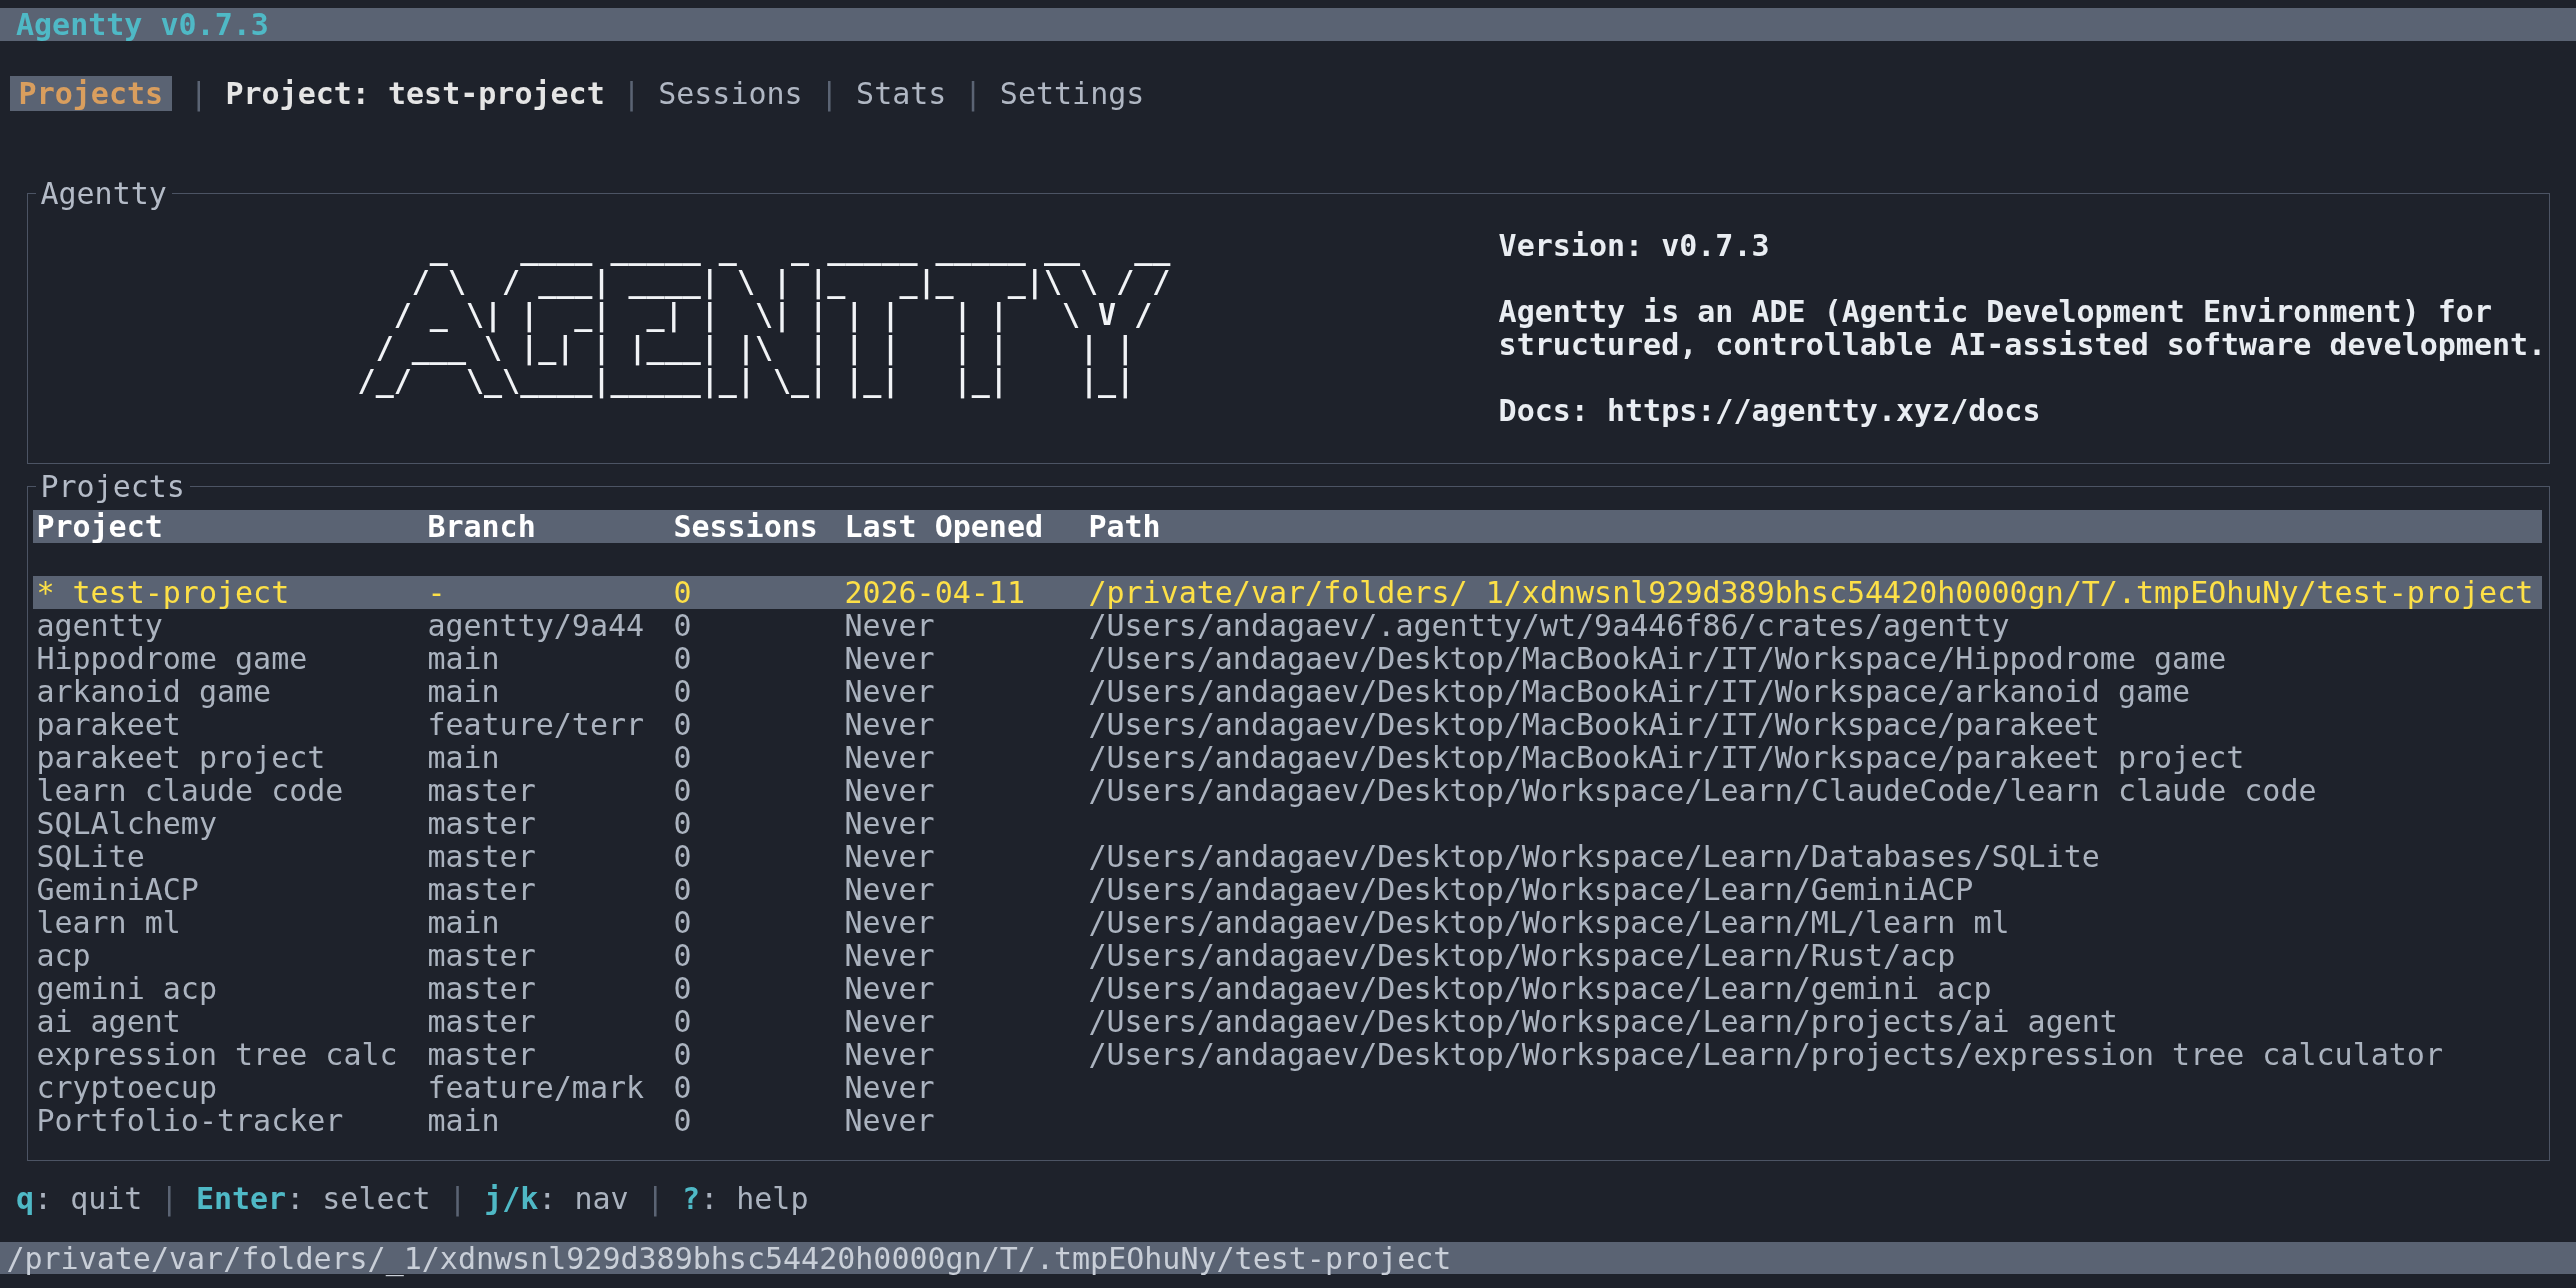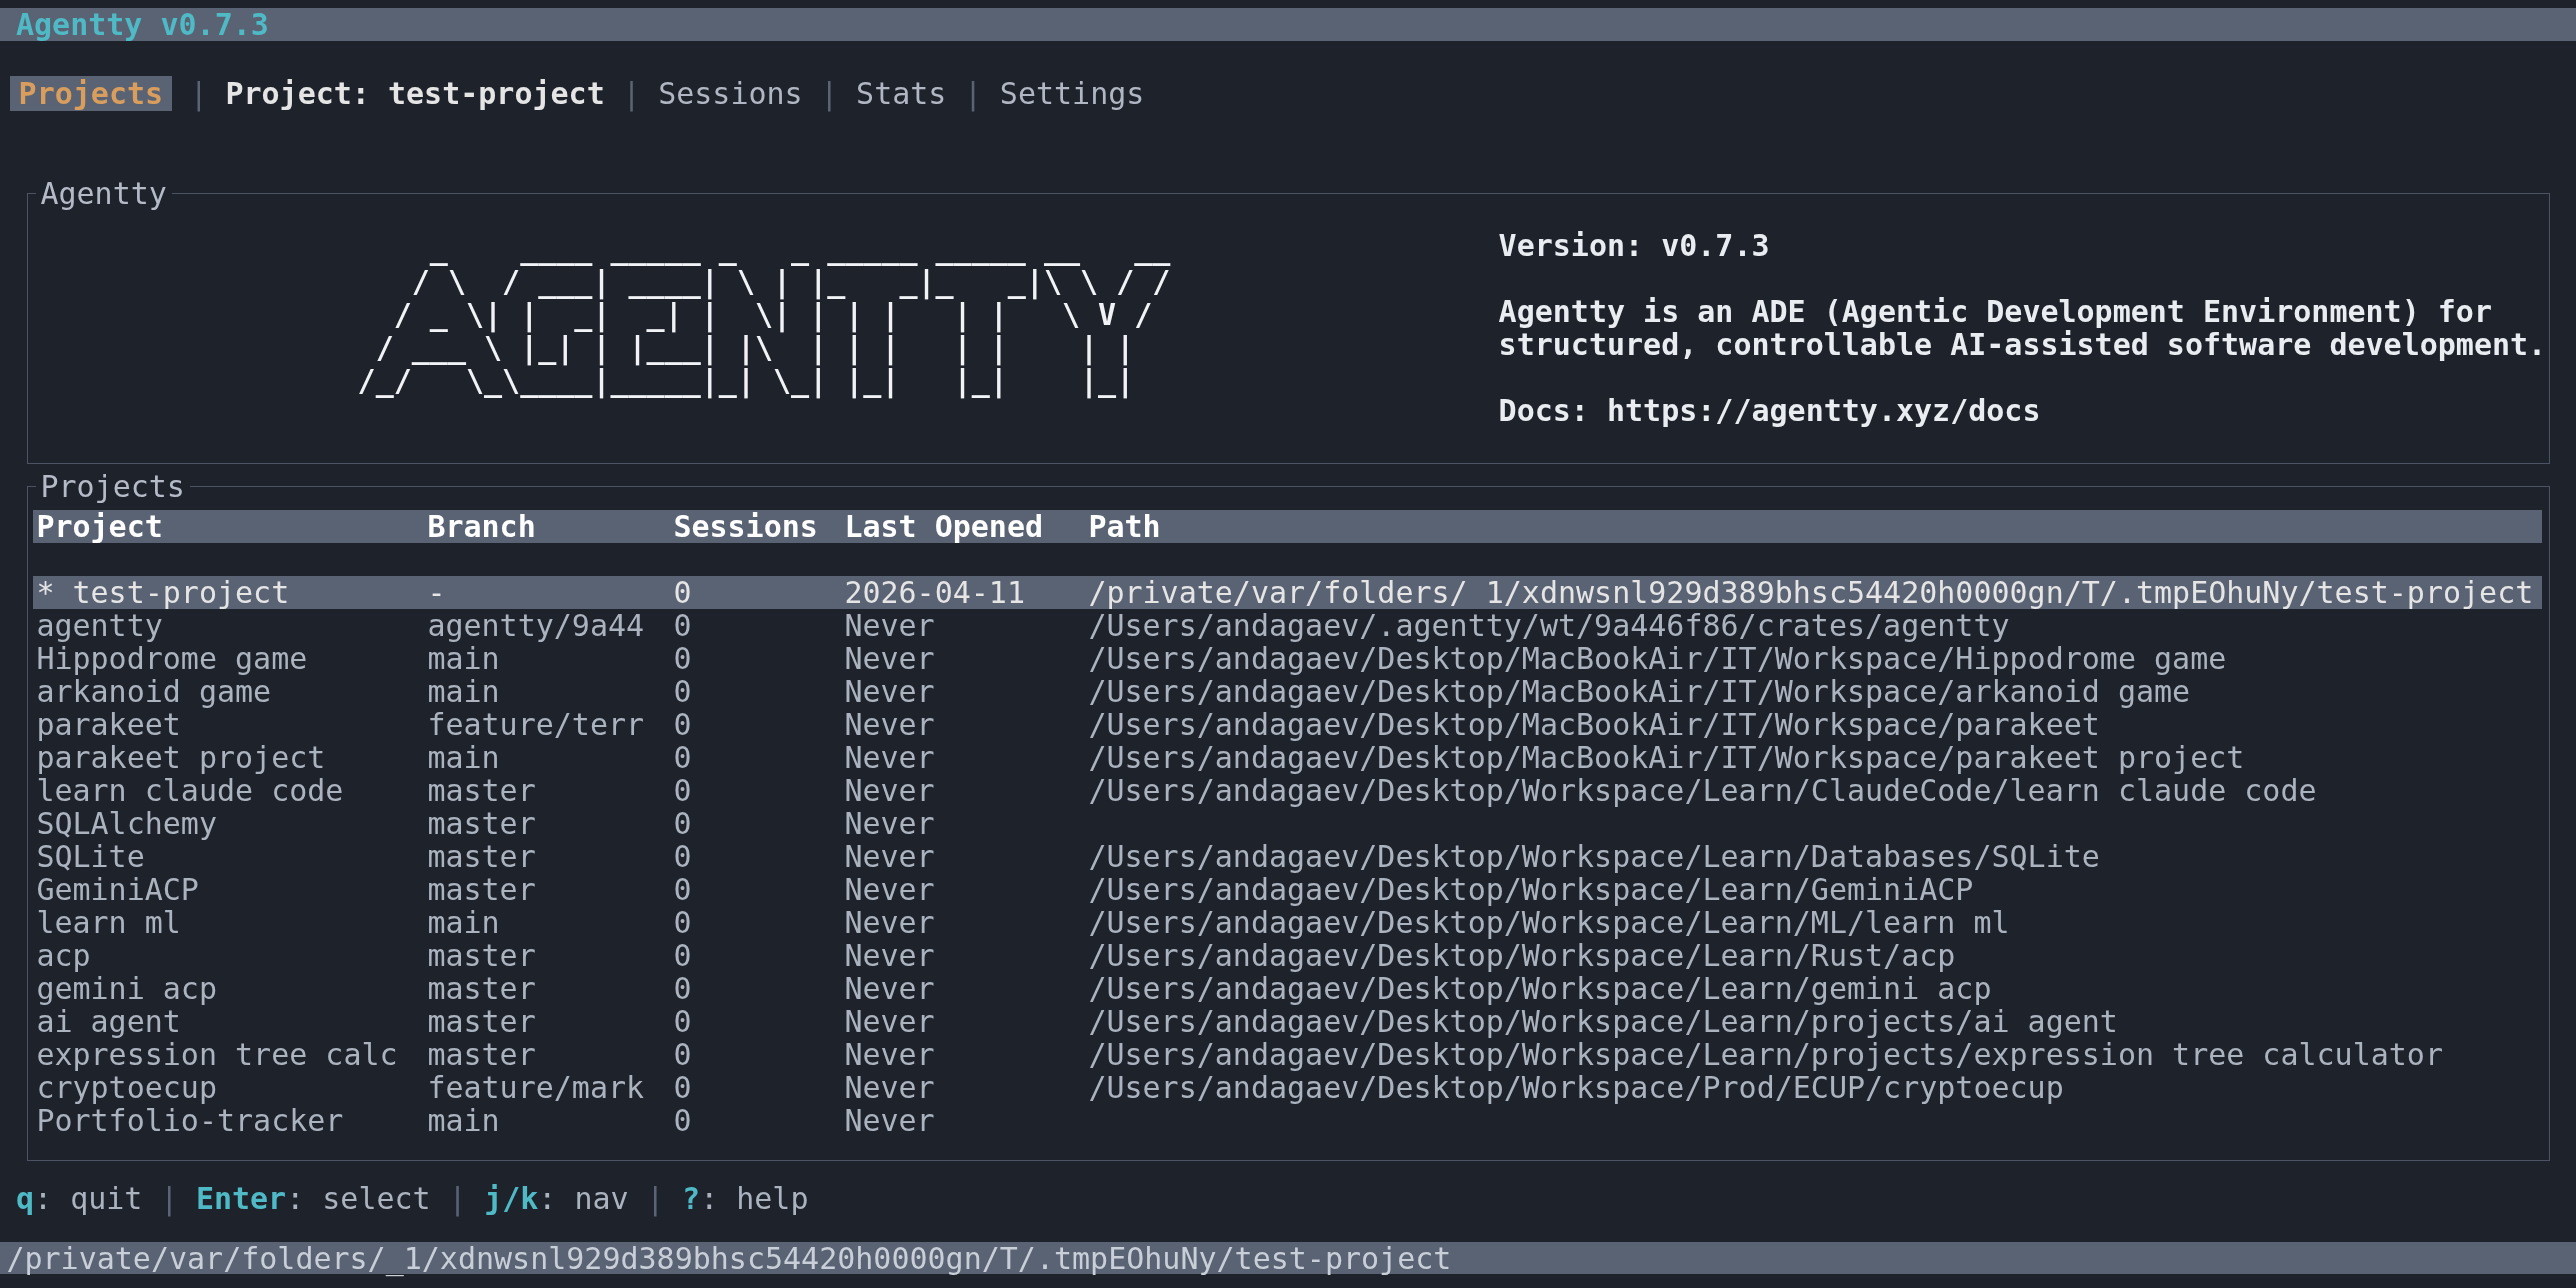--- a/index.html
+++ b/index.html
@@ -49,21 +49,21 @@
   .grid {
     display:grid; grid-template-columns:391px 246px 171px 244px 1fr;
     align-items:center; padding-left:3.2px;
   }
   .thead {
     margin:22.5px 6.4px 0 5.6px; height:33px; background:#5a6373;
     font-weight:bold; color:#ffffff;
   }
   .gap-row { height:33px; }
   .row { height:33px; margin:0 6.4px 0 5.6px; color:#abb3bf; }
-  .row.selected { background:#5a6373; color:#e5e5e5; }
+  .row.selected { background:#5a6373; color:#fde047; }
   .cell { white-space:pre; overflow:hidden; }
 
   .help-bar {
     position:absolute; left:16px; top:1182px; height:33px;
     display:flex; align-items:center; white-space:pre; color:#abb3bf;
   }
   .help-key { color:#4fb9c6; font-weight:bold; }
   .help-label::before { content:": "; }
 
   .status-bar {
@@ -220,21 +220,20 @@
         <span class="cell">master</span>
         <span class="cell">0</span>
         <span class="cell">Never</span>
         <span class="cell">/Users/andagaev/Desktop/Workspace/Learn/projects/expression_tree_calculator</span>
       </div>
       <div class="row grid">
         <span class="cell">cryptoecup</span>
         <span class="cell">feature/mark</span>
         <span class="cell">0</span>
         <span class="cell">Never</span>
-        <span class="cell">/Users/andagaev/Desktop/Workspace/Prod/ECUP/cryptoecup</span>
       </div>
       <div class="row grid">
         <span class="cell">Portfolio-tracker</span>
         <span class="cell">main</span>
         <span class="cell">0</span>
         <span class="cell">Never</span>
       </div>
     </div>
 </div>
 

